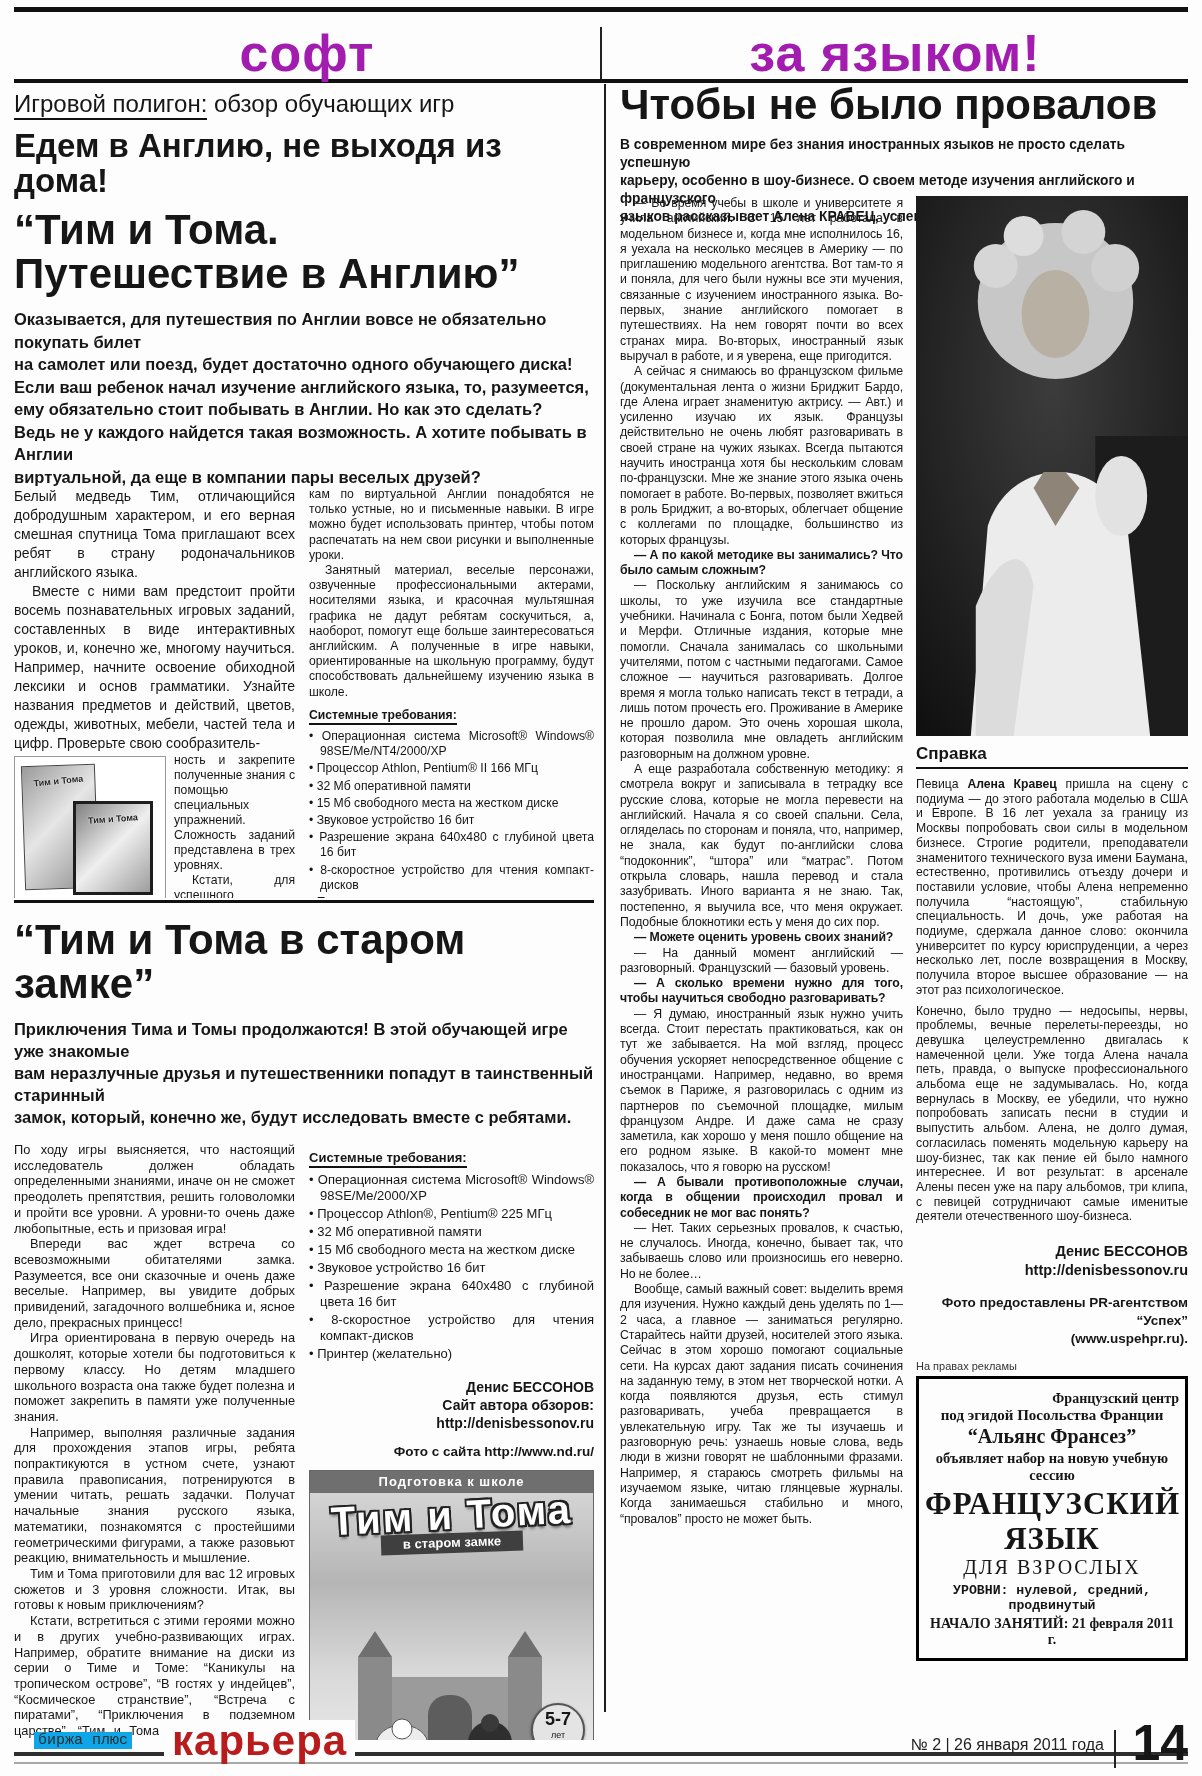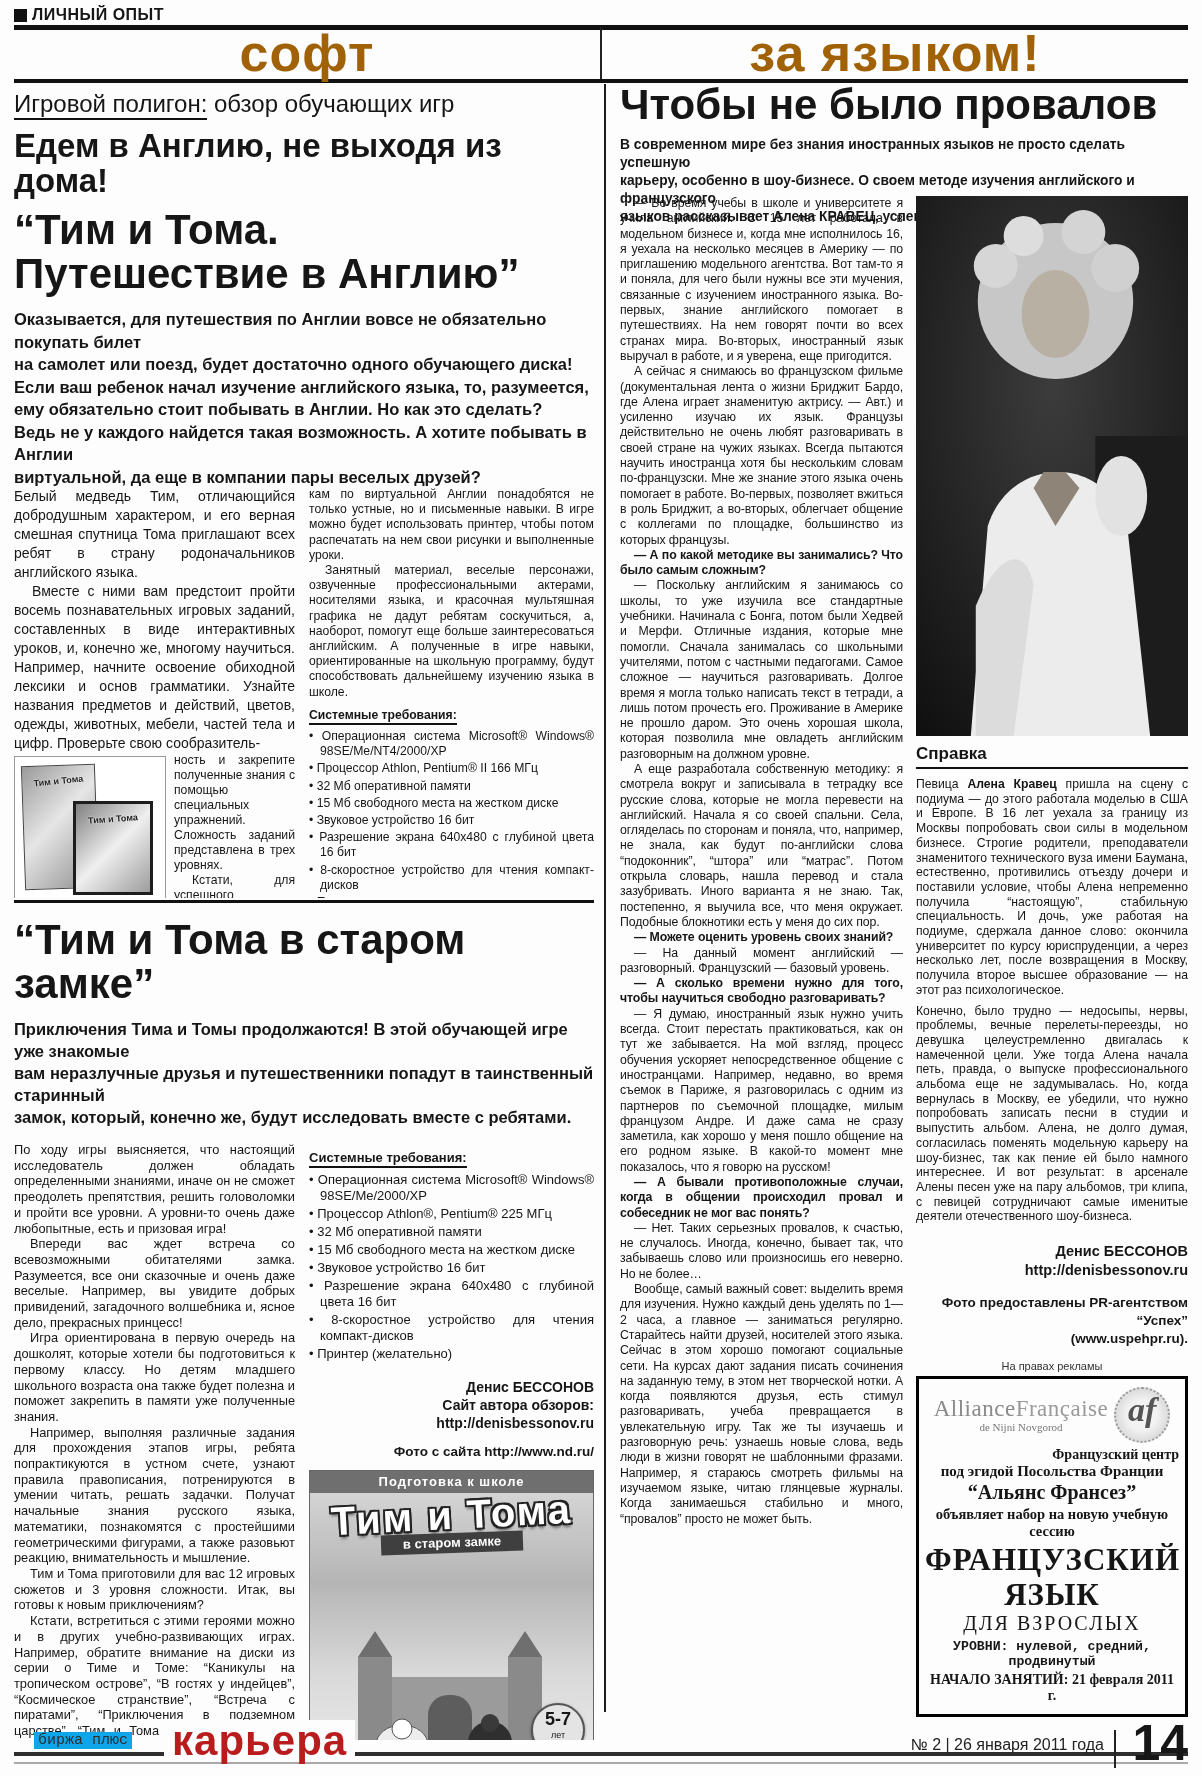--- a/index.html
+++ b/index.html
@@ -8,21 +8,21 @@
   .abs{position:absolute;}
   
   .masthead{left:14px;top:6px;right:14px;}
   .mh-row{display:flex;align-items:center;gap:5px;}
   .mh-square{width:13px;height:13px;background:#111;display:inline-block;}
   .mh-label{font-size:16px;font-weight:800;letter-spacing:.5px;}
   .mh-rule{height:5px;background:#111;margin-top:1px;}
   .banner{left:14px;top:27px;right:14px;height:52px;display:flex;border-bottom:4px solid #111;}
   .banner-half{flex:1;display:flex;align-items:center;justify-content:center;}
   .banner-half.rt{border-left:2px solid #222;}
-  .banner-word{font-size:52px;font-weight:800;color:#a16207;letter-spacing:1px;line-height:1;}
+  .banner-word{font-size:52px;font-weight:800;color:#a21caf;letter-spacing:1px;line-height:1;}
   
   .leftcol{left:14px;top:86px;width:580px;height:1654px;overflow:hidden;}
   .a1{position:absolute;top:0;left:0;right:0;height:812px;overflow:hidden;}
   .kicker{font-size:24px;margin-top:4px;}
   .kicker b{font-weight:400;border-bottom:2px solid #111;padding-bottom:1px;}
   .a1-head{font-size:33px;font-weight:800;margin:11px 0 0 0;line-height:1.05;}
   .a1-title{font-size:42px;font-weight:800;margin:10px 0 0 0;line-height:44px;white-space:pre-line;}
   .lede{font-size:16.5px;font-weight:700;line-height:22.5px;margin-top:12px;white-space:pre-line;}
   .a1-cols{position:absolute;top:401px;left:0;right:0;height:411px;display:flex;gap:14px;overflow:hidden;}
   .a1-colA{width:281px;flex:none;font-size:14px;line-height:19px;text-align:justify;}
@@ -81,21 +81,21 @@
   .interview{width:283px;flex:none;font-size:12.3px;line-height:15.3px;text-align:justify;letter-spacing:-.1px;overflow:hidden;}
   .interview p{margin:0;text-indent:14px;}
   .interview p.q{font-weight:700;}
   .sidebar{flex:1;overflow:hidden;}
   .photo{width:100%;height:540px;display:block;}
   .sprav-head{font-size:17px;font-weight:800;border-bottom:2px solid #111;padding:8px 0 3px 0;margin-bottom:8px;}
   .sprav{font-size:12.2px;line-height:14.7px;text-align:justify;}
   .sprav p{margin:0 0 6px 0;}
   .byline{margin-top:18px;text-align:right;font-weight:800;font-size:14.5px;line-height:19px;}
   .pr-credit{margin-top:14px;text-align:right;font-weight:700;font-size:13.5px;line-height:18px;}
-  .ad-note{margin-top:12px;text-align:center;font-size:11px;color:#333;}
+  .ad-note{margin-top:12px;text-align:left;font-size:11px;color:#333;}
   
   .adbox{margin-top:4px;border:3px solid #000;padding:8px 6px 10px;text-align:center;
          font-family:"Liberation Serif",serif;}
   .ad-logo-row{display:flex;align-items:center;justify-content:center;gap:6px;}
   .ad-brand{color:#8a8a8a;font-size:23px;letter-spacing:.5px;line-height:1;}
   .ad-brand .p2{color:#9a9a9a;}
   .ad-brand-sub{font-size:11px;color:#777;margin-top:1px;}
   .af-logo{width:52px;height:52px;border-radius:50%;border:2px dotted #9a9a9a;position:relative;flex:none;
            background:radial-gradient(circle,#f2f2f2 40%,#ddd 70%,#f6f6f6);}
   .af-logo span{position:absolute;left:0;right:0;top:2px;font-style:italic;font-weight:700;font-size:34px;color:#555;
@@ -117,24 +117,20 @@
   .brand-big{position:absolute;left:150px;top:-2px;font-size:42px;font-weight:800;color:#b91c1c;letter-spacing:1px;
              background:#fdfdfd;padding:0 8px;line-height:1;}
   .issue{position:absolute;right:84px;top:14px;font-size:16px;color:#222;}
   .page-sep{position:absolute;right:72px;top:8px;width:2px;height:38px;background:#222;}
   .pageno{position:absolute;right:0;top:-4px;font-size:50px;font-weight:800;line-height:1;}
 </style>
 </head>
 <body>
 
 <div class="abs masthead">
-  <div class="mh-row">
-    <span class="mh-square"></span>
-    <span class="mh-label">ЛИЧНЫЙ ОПЫТ</span>
-  </div>
   <div class="mh-rule"></div>
 </div>
 
 <div class="abs banner">
   <div class="banner-half">
     <span class="banner-word">софт</span>
   </div>
   <div class="banner-half rt">
     <span class="banner-word">за языком!</span>
   </div>
@@ -307,29 +303,20 @@
         <div>Денис БЕССОНОВ</div>
         <div>http://denisbessonov.ru</div>
       </div>
       <div class="pr-credit">
         <div>Фото предоставлены PR-агентством “Успех”</div>
         <div>(www.uspehpr.ru).</div>
       </div>
       <div class="ad-note">На правах рекламы</div>
 
       <div class="adbox">
-        <div class="ad-logo-row">
-          <div>
-            <div class="ad-brand"><span>Alliance</span><span class="p2">Française</span></div>
-            <div class="ad-brand-sub">de Nijni Novgorod</div>
-          </div>
-          <div class="af-logo">
-              <span>af</span>
-            </div>
-        </div>
         <div class="ad-l1">Французский центр</div>
         <div class="ad-l2">под эгидой Посольства Франции</div>
         <div class="ad-l3">“Альянс Франсез”</div>
         <div class="ad-l4">объявляет набор на новую учебную сессию</div>
         <div class="ad-big">ФРАНЦУЗСКИЙ</div>
         <div class="ad-big">ЯЗЫК</div>
         <div class="ad-adults">ДЛЯ ВЗРОСЛЫХ</div>
         <div class="ad-levels">УРОВНИ: нулевой, средний, продвинутый</div>
         <div class="ad-start">НАЧАЛО ЗАНЯТИЙ: 21 февраля 2011 г.</div>
 

